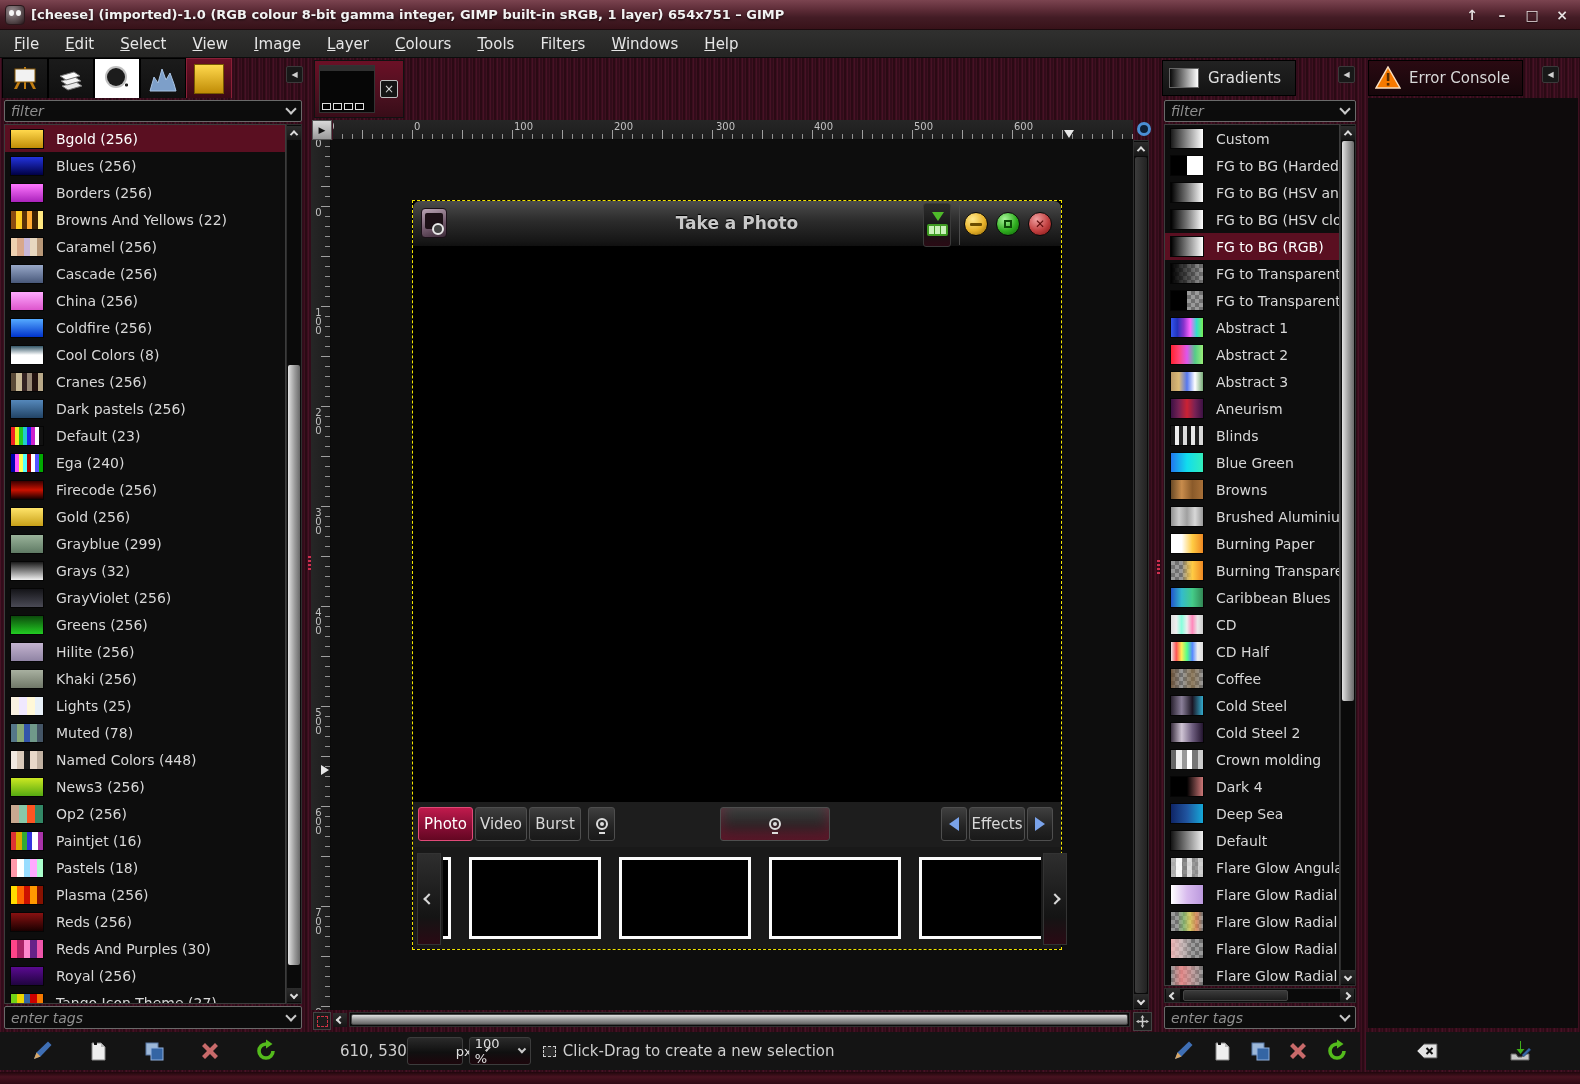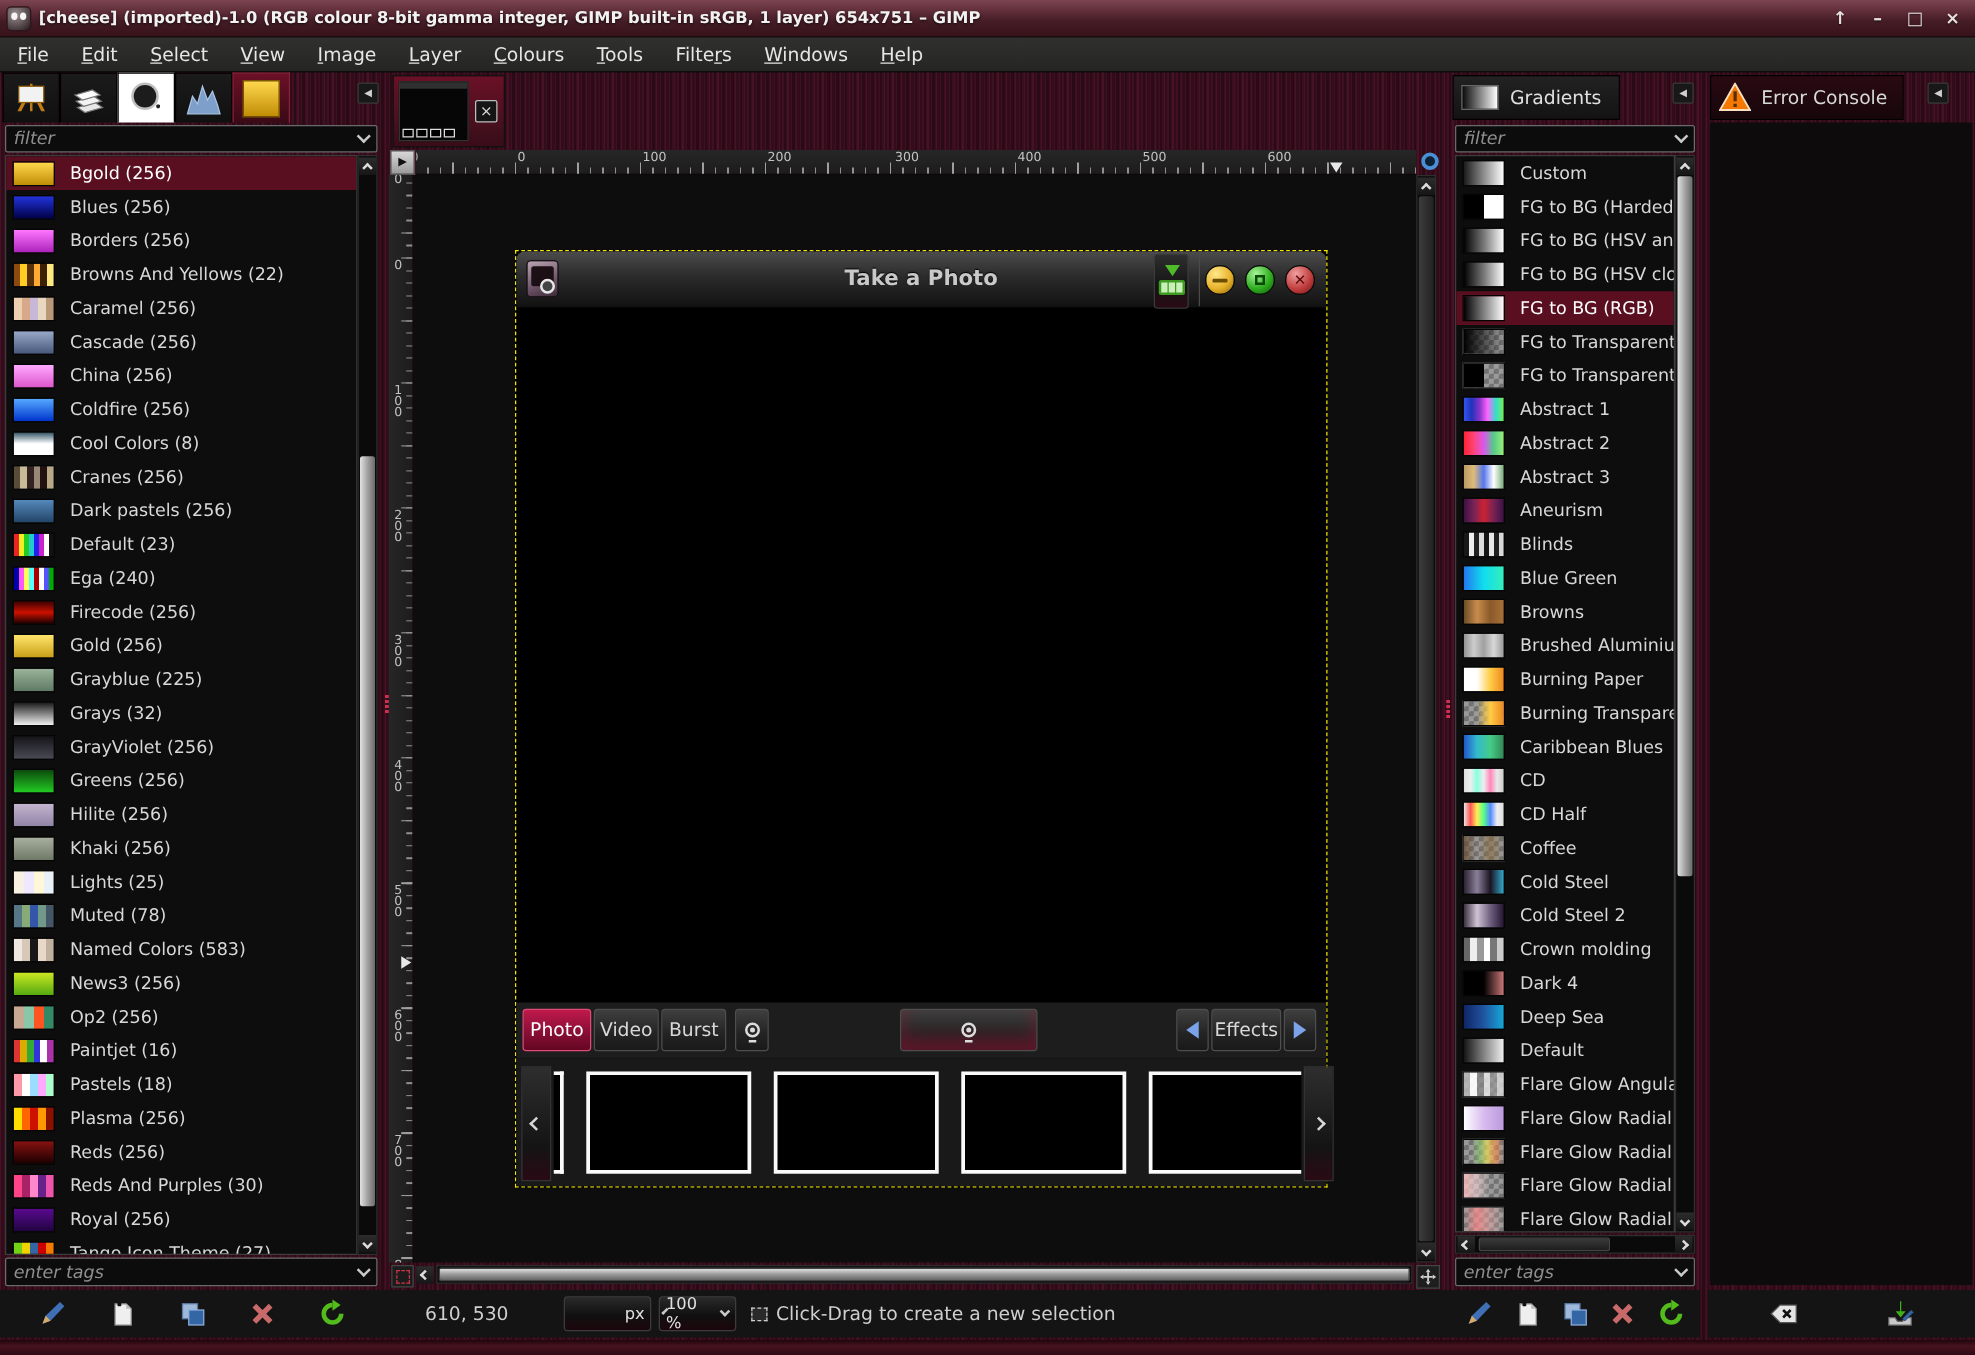--- a/index.html
+++ b/index.html
@@ -369,21 +369,21 @@
         <div class="lrow">
           <div class="sw swp">
             <div class="swov" style="background: linear-gradient(rgb(255, 228, 106), rgb(200, 160, 24));"></div>
           </div>
           <span class="lbl">Gold (256)</span>
         </div>
         <div class="lrow">
           <div class="sw swp">
             <div class="swov" style="background: linear-gradient(rgb(154, 179, 154), rgb(95, 122, 100));"></div>
           </div>
-          <span class="lbl">Grayblue (225)</span>
+          <span class="lbl">Grayblue (299)</span>
         </div>
         <div class="lrow">
           <div class="sw swp">
             <div class="swov" style="background: linear-gradient(rgb(26, 26, 26), rgb(240, 240, 240));"></div>
           </div>
           <span class="lbl">Grays (32)</span>
         </div>
         <div class="lrow">
           <div class="sw swp">
             <div class="swov" style="background: linear-gradient(rgb(20, 20, 24), rgb(74, 74, 85));"></div>
@@ -417,21 +417,21 @@
         <div class="lrow">
           <div class="sw swp">
             <div class="swov" style="background: linear-gradient(90deg, rgb(85, 119, 136) 0%, rgb(85, 119, 136) 20%, rgb(136, 170, 119) 20%, rgb(136, 170, 119) 40%, rgb(51, 85, 170) 40%, rgb(51, 85, 170) 60%, rgb(112, 153, 138) 60%, rgb(112, 153, 138) 80%, rgb(68, 85, 102) 80%, rgb(68, 85, 102) 100%);"></div>
           </div>
           <span class="lbl">Muted (78)</span>
         </div>
         <div class="lrow">
           <div class="sw swp">
             <div class="swov" style="background: linear-gradient(90deg, rgb(240, 232, 224) 0%, rgb(240, 232, 224) 20%, rgb(216, 200, 184) 20%, rgb(216, 200, 184) 40%, rgb(24, 24, 24) 40%, rgb(24, 24, 24) 60%, rgb(232, 216, 200) 60%, rgb(232, 216, 200) 80%, rgb(192, 176, 160) 80%, rgb(192, 176, 160) 100%);"></div>
           </div>
-          <span class="lbl">Named Colors (583)</span>
+          <span class="lbl">Named Colors (448)</span>
         </div>
         <div class="lrow">
           <div class="sw swp">
             <div class="swov" style="background: linear-gradient(rgb(204, 232, 34), rgb(85, 170, 17));"></div>
           </div>
           <span class="lbl">News3 (256)</span>
         </div>
         <div class="lrow">
           <div class="sw swp">
             <div class="swov" style="background: linear-gradient(90deg, rgb(200, 168, 144) 0%, rgb(200, 168, 144) 25%, rgb(136, 200, 168) 25%, rgb(136, 200, 168) 50%, rgb(255, 85, 34) 50%, rgb(255, 85, 34) 75%, rgb(51, 136, 102) 75%, rgb(51, 136, 102) 100%);"></div>
@@ -685,21 +685,21 @@
     </div>
     <div style="position:absolute;left:825px;top:954px;width:19px;height:19px;background:#1e1e1e;border:1px solid #444;display:flex;align-items:center;justify-content:center;">
       <svg width="13" height="13" viewBox="0 0 14 14">
         <path d="M7 0l2 3H5zM7 14l2-3H5zM0 7l3-2v4zM14 7l-3-2v4z" fill="#cfcfcf"></path>
         <path d="M6.2 3h1.6v8H6.2zM3 6.2h8v1.6H3z" fill="#cfcfcf"></path>
       </svg>
     </div>
 
     <div id="statusbar">
       <span style="margin-left:32px;">610, 530</span>
-      <div class="ddbox" style="margin-left:44px;width:70px;padding-left:48px;">
+      <div class="ddbox" style="width:56px;padding-left:48px;">
         <span>px</span>
         <span class="redcaret"></span>
         <span class="chev"></span>
       </div>
       <div class="ddbox" style="margin-left:6px;width:62px;">
         <span>100 %</span>
         <span class="chev"></span>
       </div>
       <span class="selicon" style="margin-left:12px;"></span>
       <span style="margin-left:7px;">Click-Drag to create a new selection</span>

